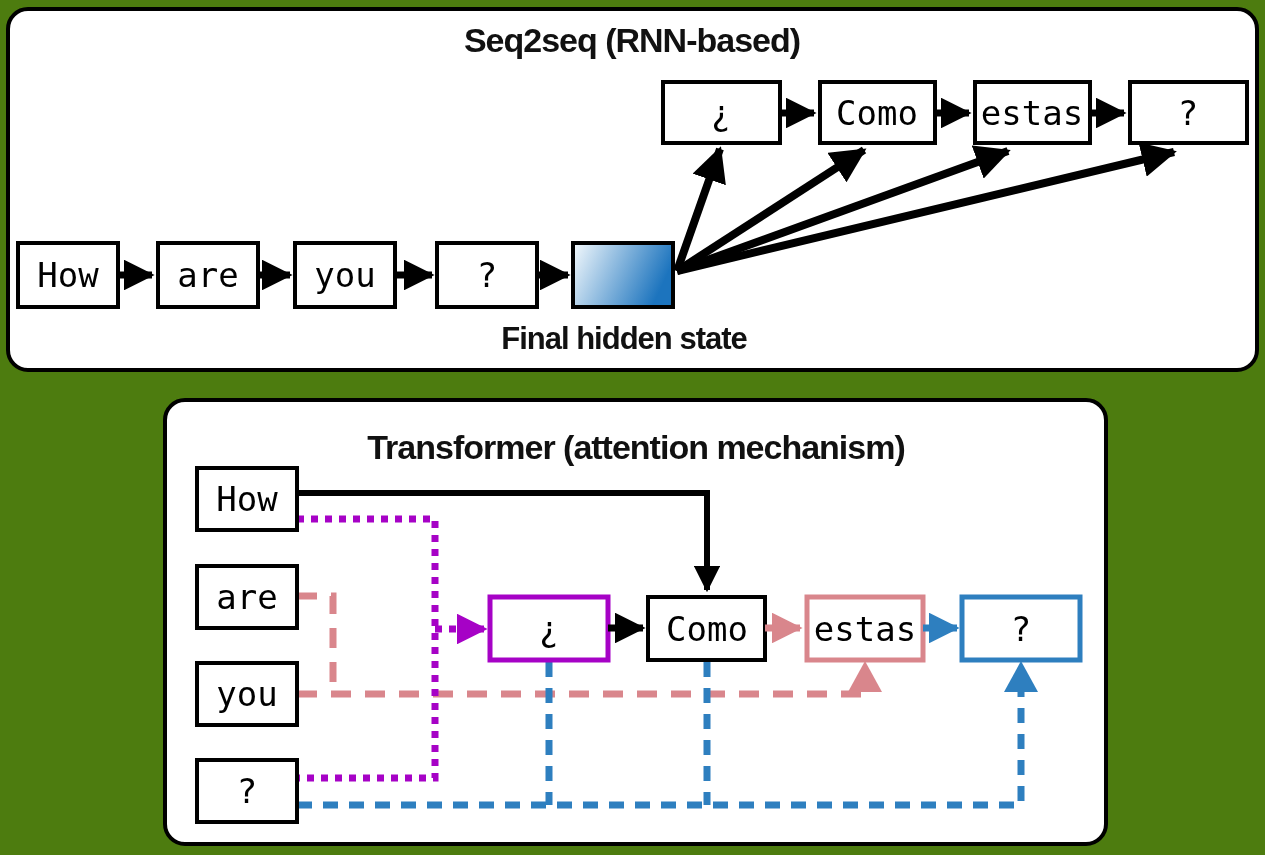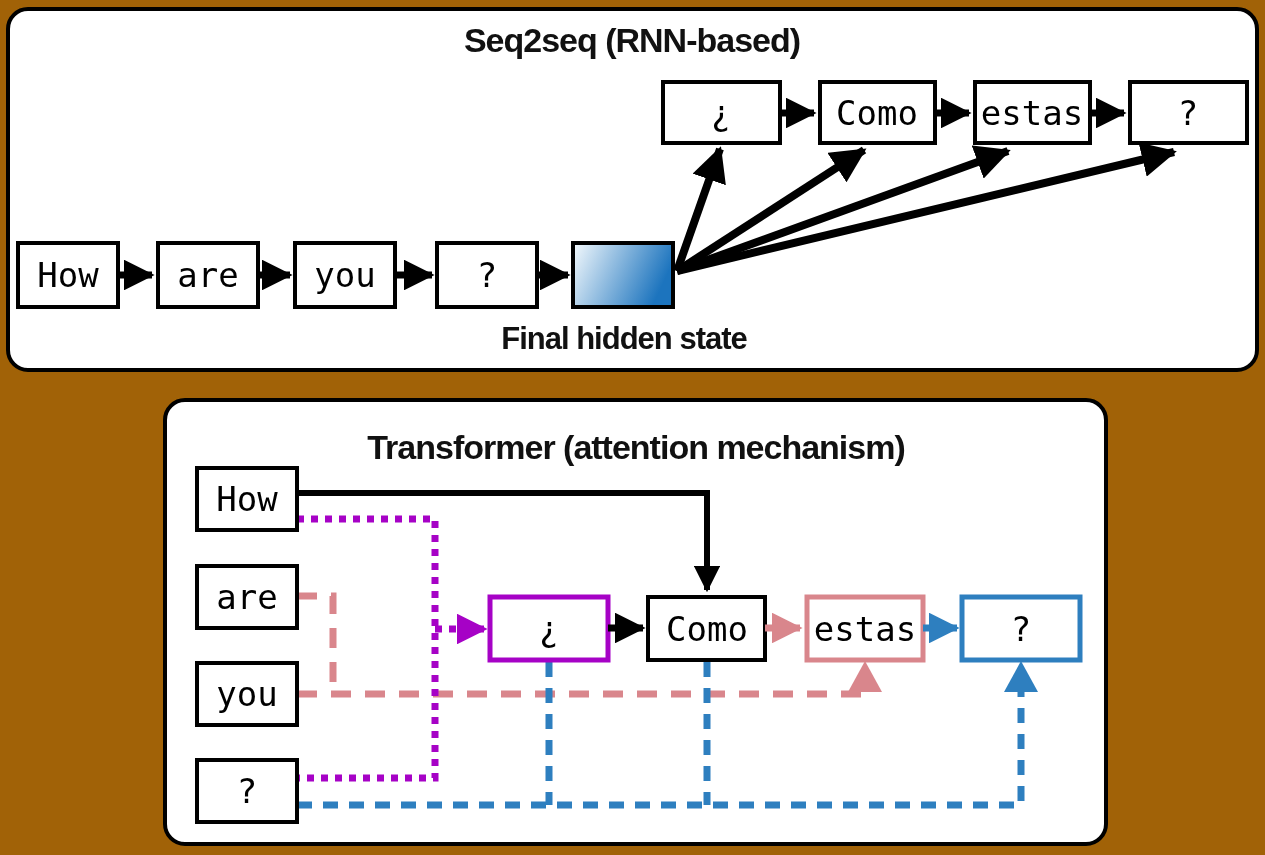--- a/index.html
+++ b/index.html
@@ -1,16 +1,16 @@
 <!DOCTYPE html>
 <html><head>
 <meta charset="utf-8">
 <style>
   html,body{margin:0;padding:0;background:#ffffff;}
-  #stage{position:relative;width:1265px;height:855px;background:#a16207;overflow:hidden;
+  #stage{position:relative;width:1265px;height:855px;background:#4d7c0f;overflow:hidden;
          font-family:"Liberation Sans",sans-serif;}
   svg{display:block;}
   .tok{font-family:"DejaVu Sans Mono",monospace;font-size:34px;fill:#000;}
   .title{font-family:"Liberation Sans",sans-serif;font-weight:bold;font-size:34px;
          letter-spacing:-1px;fill:#111;}
   .sub{font-family:"Liberation Sans",sans-serif;font-weight:bold;font-size:31px;
        letter-spacing:-1px;fill:#111;}
   text{text-anchor:middle;}
 </style>
 </head>

